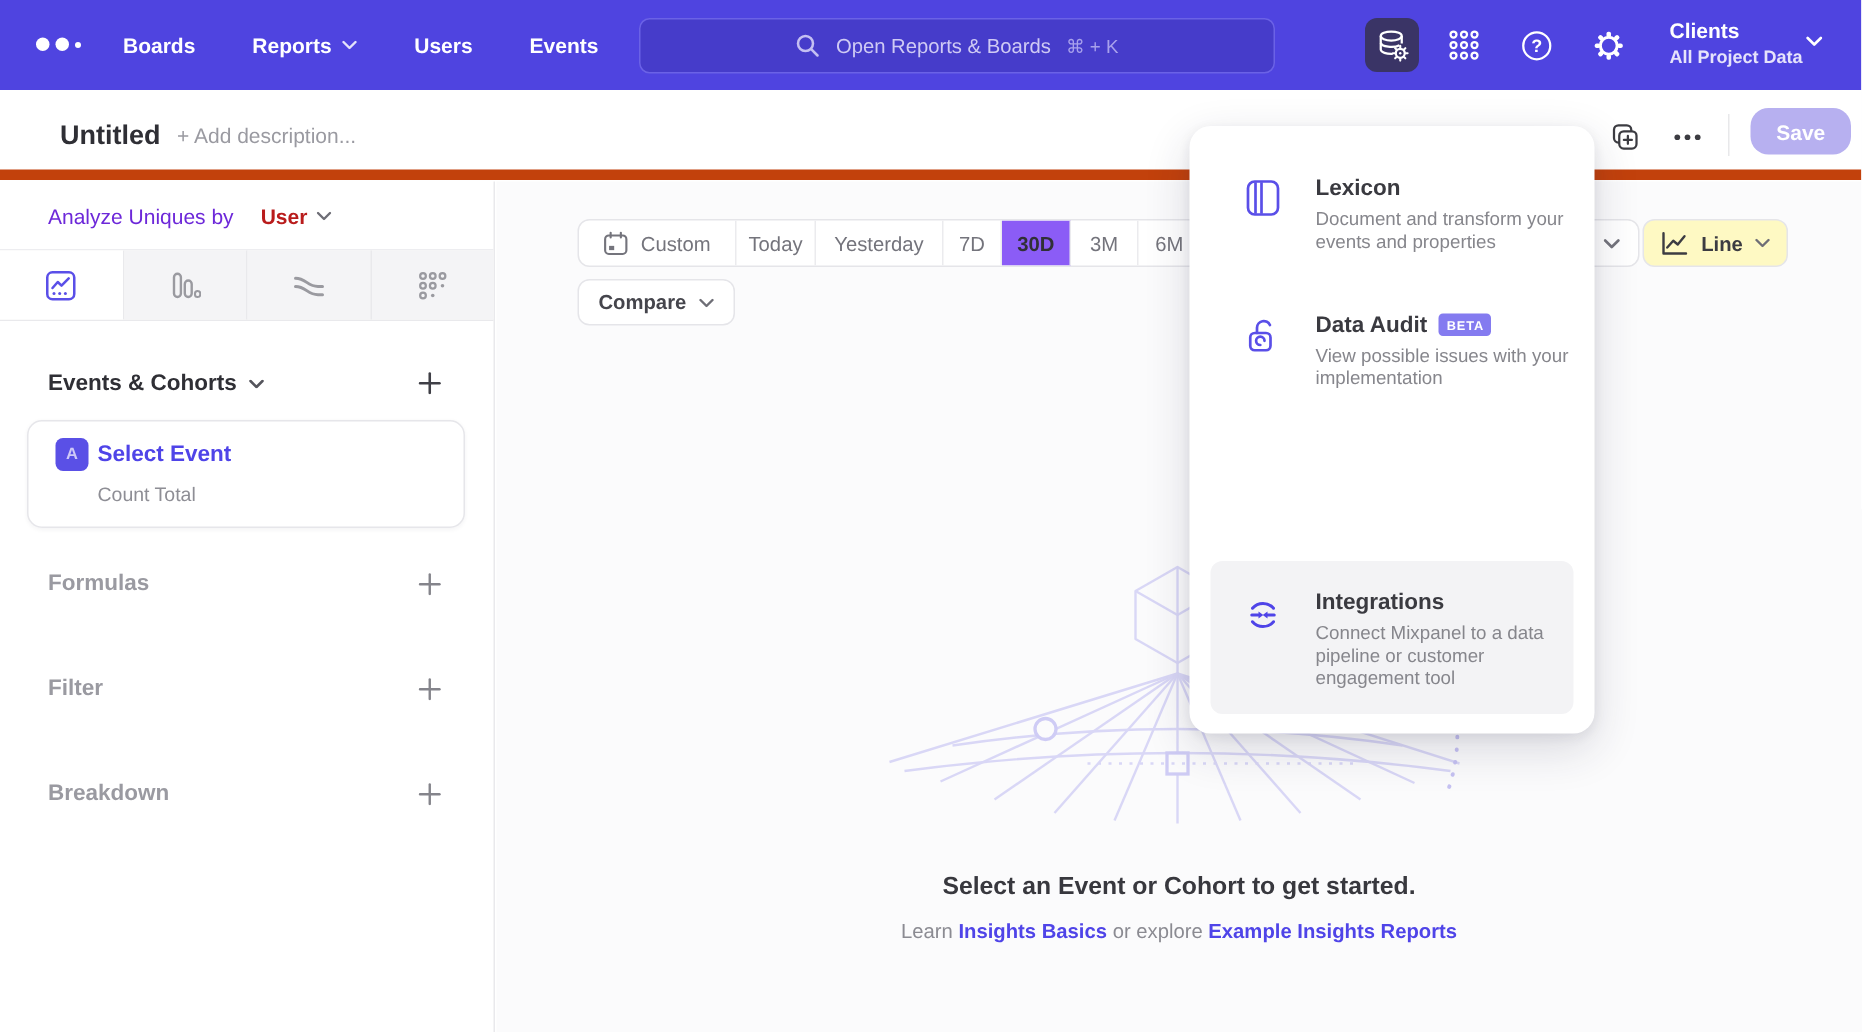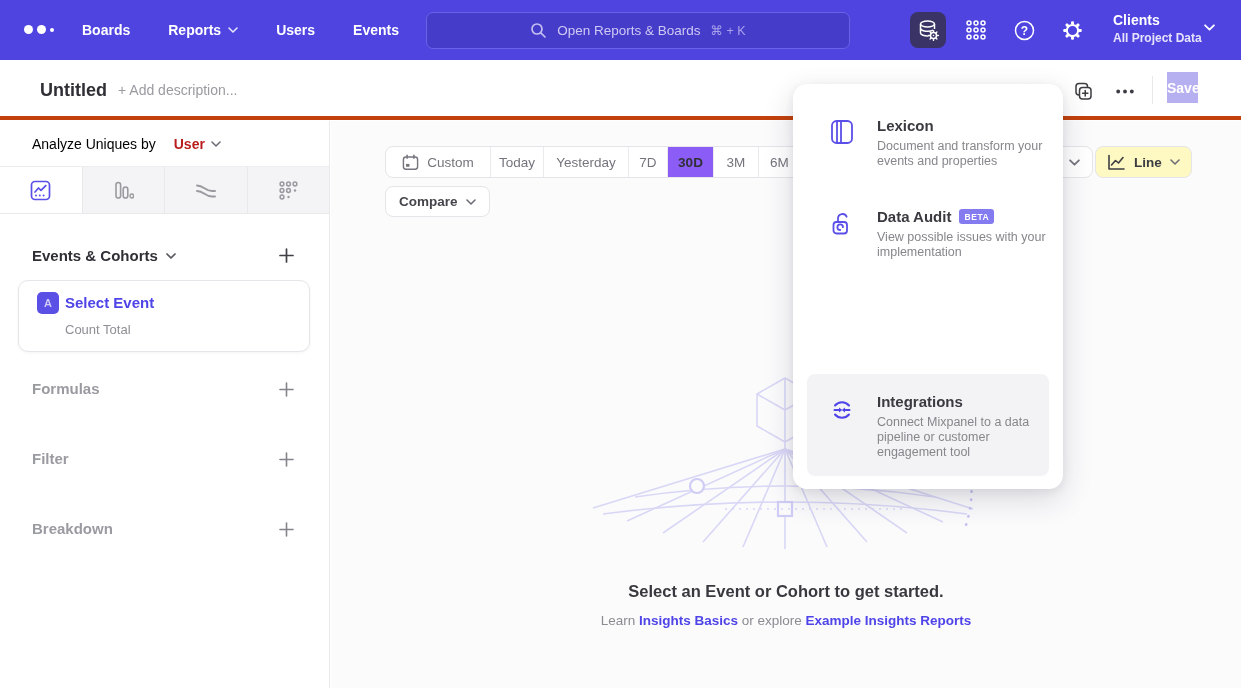--- a/index.html
+++ b/index.html
@@ -20,32 +20,32 @@
   .search-ph { color:#cfcaf4; font-size:13.5px; }
   .search-kbd { color:#a8a1ec; font-size:12.5px; }
   .nav-iconbtn { position:absolute; top:12px; width:36px; height:36px; border-radius:8px; display:flex; align-items:center; justify-content:center; cursor:pointer; }
   .nav-iconbtn.active { background:var(--topbar-dark,#3a3466); }
   .project { position:absolute; left:1113px; top:11px; cursor:pointer; }
   .project .org { color:#fff; font-size:14px; font-weight:700; line-height:19px; }
   .project .name { color:#e6e3fb; font-size:12px; font-weight:600; line-height:16px; }
   .project-chev { position:absolute; left:1204px; top:24px; }
 
   
-  .rheader { position:absolute; left:0; top:60px; width:1241px; height:60px; background:#fff; border-bottom:4px solid #c2410c; z-index:5; }
+  .rheader { position:absolute; left:0; top:60px; width:1241px; height:60px; background:#fff; border-bottom:7px solid #c2410c; z-index:5; }
   .rtitle { position:absolute; left:40px; top:20px; font-size:18px; font-weight:700; color:#2f2f35; cursor:text; }
   .rdesc { position:absolute; left:118px; top:22px; font-size:14px; color:#9a9aa1; cursor:text; }
   .hdr-ic { position:absolute; top:19px; width:24px; height:24px; display:flex; align-items:center; justify-content:center; cursor:pointer; border-radius:6px; }
   .hdr-divider { position:absolute; left:1152px; top:16px; width:1px; height:28px; background:#e8e8ea; }
-  .save-btn { position:absolute; left:1167px; top:12px; width:31px; height:31px; background:var(--save,#b7b0f0); color:#fff;
-    font-size:14px; font-weight:600; border:none; border-radius:0; cursor:default; }
+  .save-btn { position:absolute; left:1167px; top:12px; width:67px; height:31px; background:var(--save,#b7b0f0); color:#fff;
+    font-size:14px; font-weight:600; border:none; border-radius:12px; cursor:default; }
 
   
   .sidebar { position:absolute; left:0; top:121px; width:330px; height:567px; background:#fff; border-right:1px solid #e9e9ec; z-index:4; }
   .analyze-row { position:absolute; left:0; top:0; width:329px; height:45px; display:flex; align-items:center; padding:0 32px; gap:7px; }
-  .analyze-label { font-size:14px; color:#000000; }
+  .analyze-label { font-size:14px; color:#6d28d9; }
   .analyze-value { font-size:14px; font-weight:700; color:#b91c1c; display:flex; align-items:center; gap:6px; cursor:pointer;margin-left:11px; }
   .tabs { position:absolute; left:0; top:45px; width:329px; height:48px; display:flex; border-top:1px solid #ededf0; border-bottom:1px solid #e9e9ec; }
   .tab { flex:1; display:flex; align-items:center; justify-content:center; background:var(--tab-bg,#f4f4f6); border-right:1px solid #e9e9ec; cursor:pointer; }
   .tab:last-child { border-right:none; }
   .tab.active { background:#fff; }
   .sb-section-hdr { position:absolute; left:32px; top:126px; display:flex; align-items:center; gap:8px; font-size:15px; font-weight:700; color:#2f2f35; cursor:pointer; }
   .plus-btn { position:absolute; width:24px; height:24px; display:flex; align-items:center; justify-content:center; cursor:pointer; border-radius:6px; }
   .event-card { position:absolute; left:18px; top:159px; width:292px; height:72px; background:#fff; border:1px solid #e6e6ea; border-radius:10px;
     box-shadow:0 1px 3px rgba(30,30,60,.05); cursor:pointer; }
   .event-badge { position:absolute; left:18px; top:11px; width:22px; height:22px; border-radius:5px; background:#5a50e6; color:#cfc9f7;

